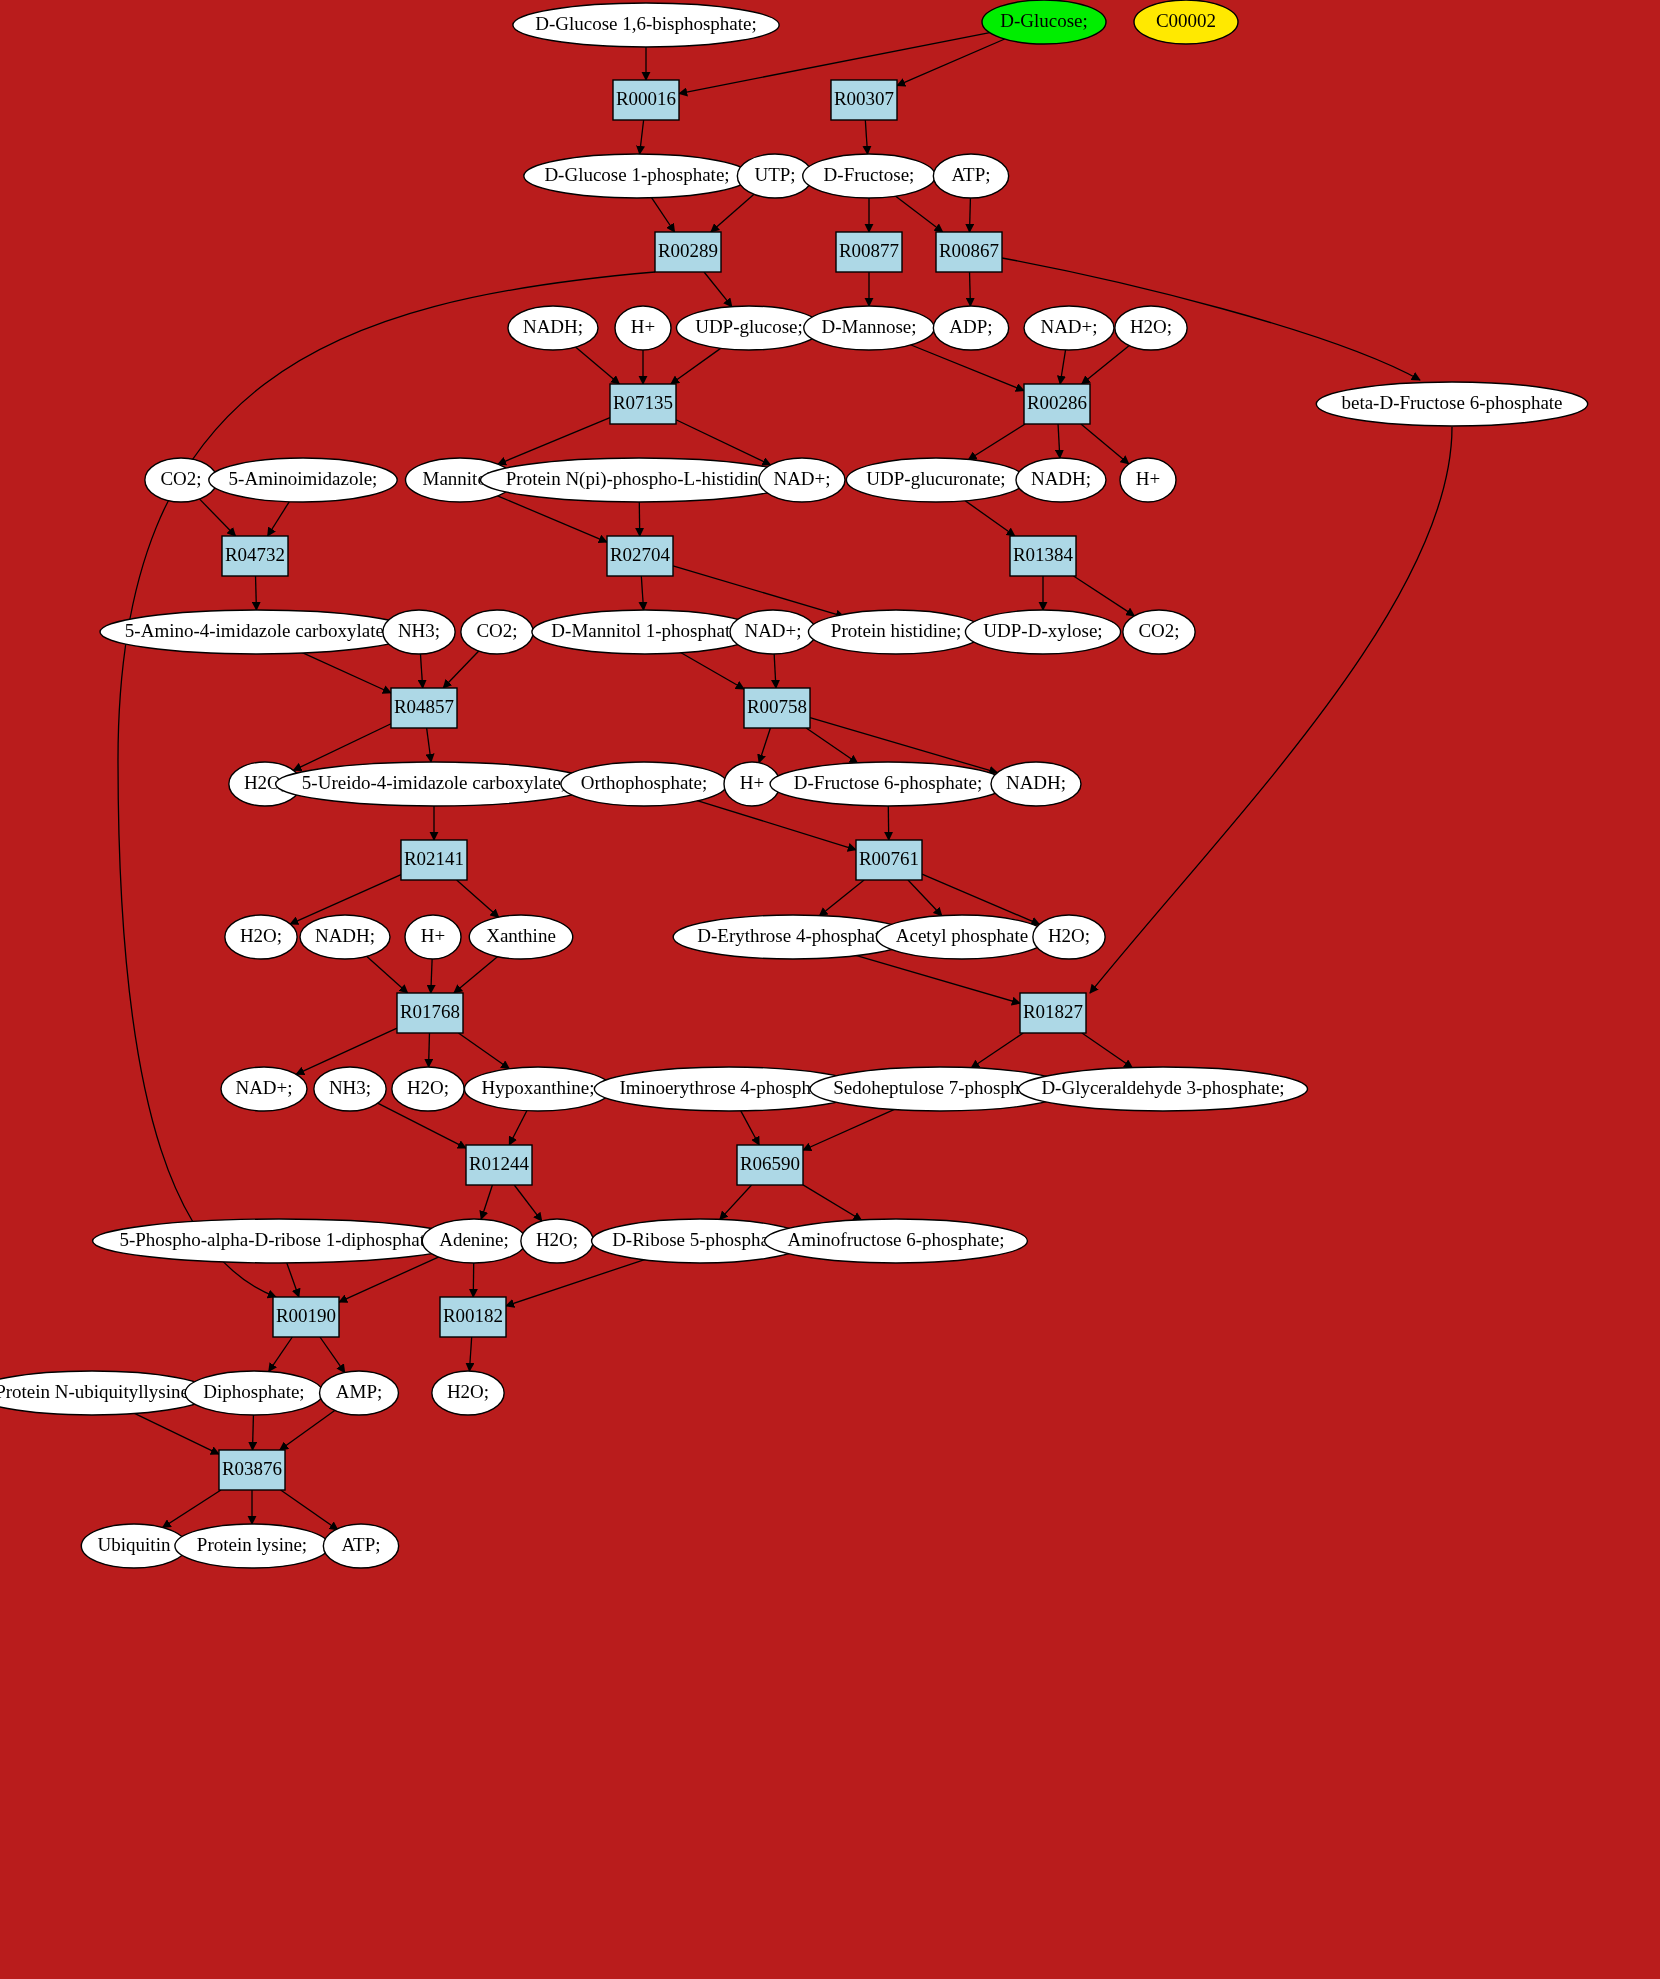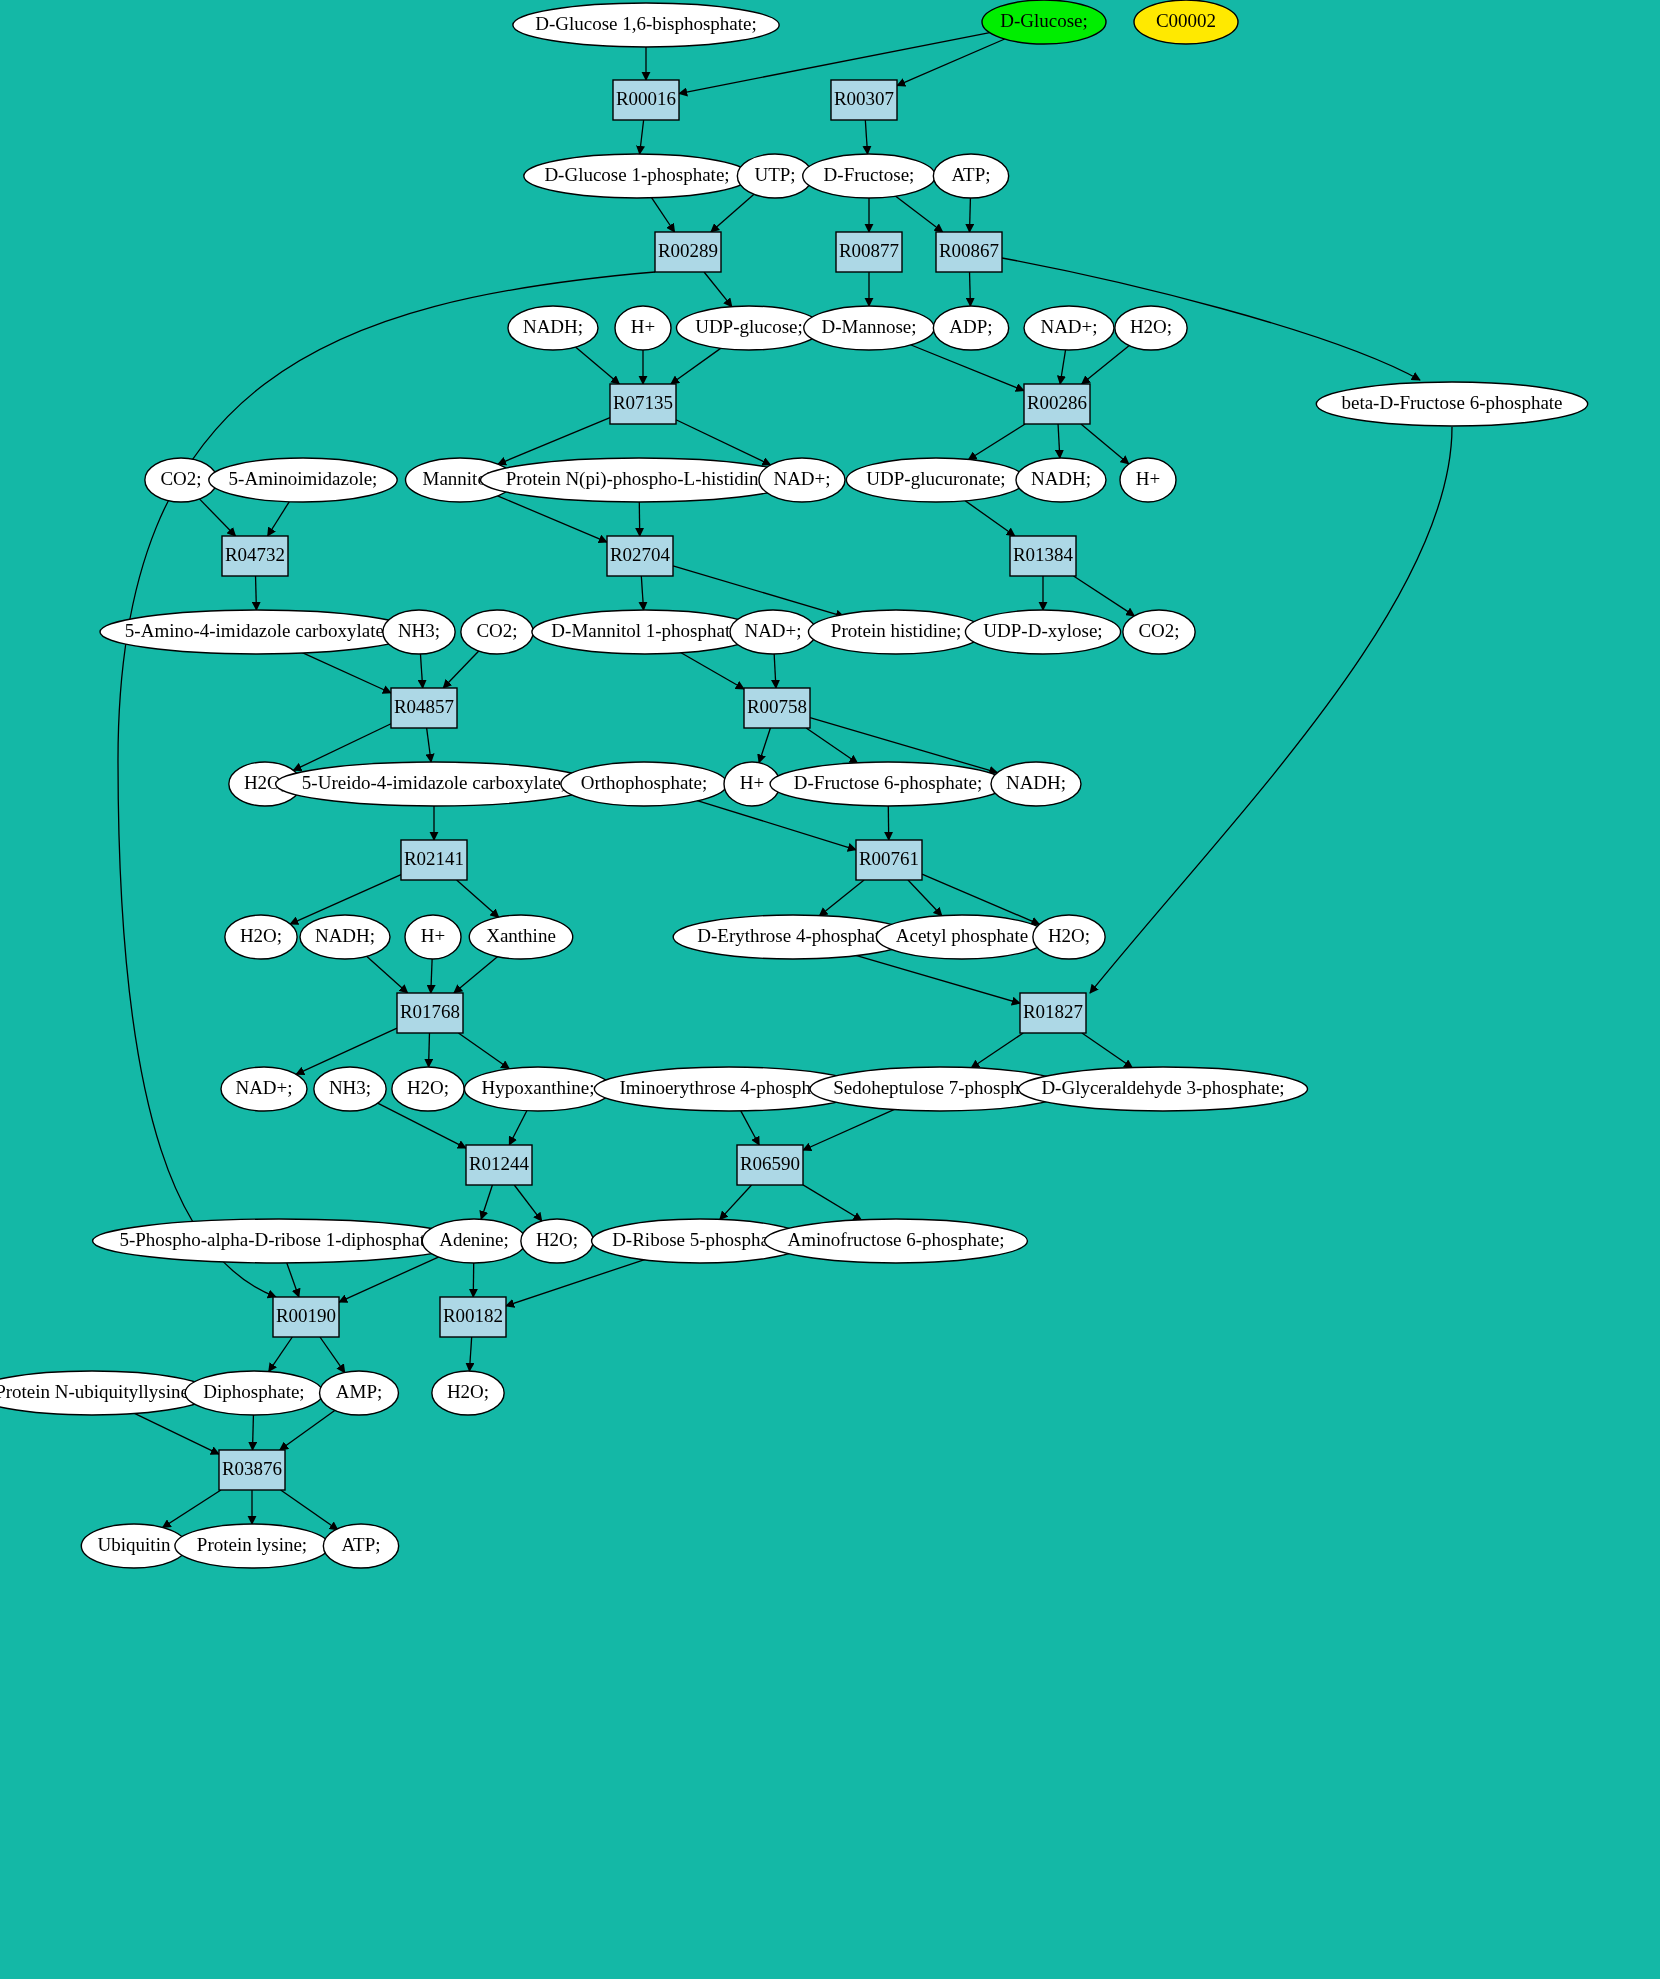--- a/index.html
+++ b/index.html
@@ -4,21 +4,21 @@
 <style>
   html, body {
     margin: 0;
     padding: 0;
     background: #ffffff;
   }
   #canvas-wrap {
     position: relative;
     width: 1660px;
     height: 1979px;
-    background: #14b8a6;
+    background: #b91c1c;
     overflow: hidden;
   }
   svg#graph {
     display: block;
     width: 1660px;
     height: 1979px;
     font-family: "Liberation Serif", "DejaVu Serif", serif;
   }
   .node-ellipse {
     fill: #ffffff;

